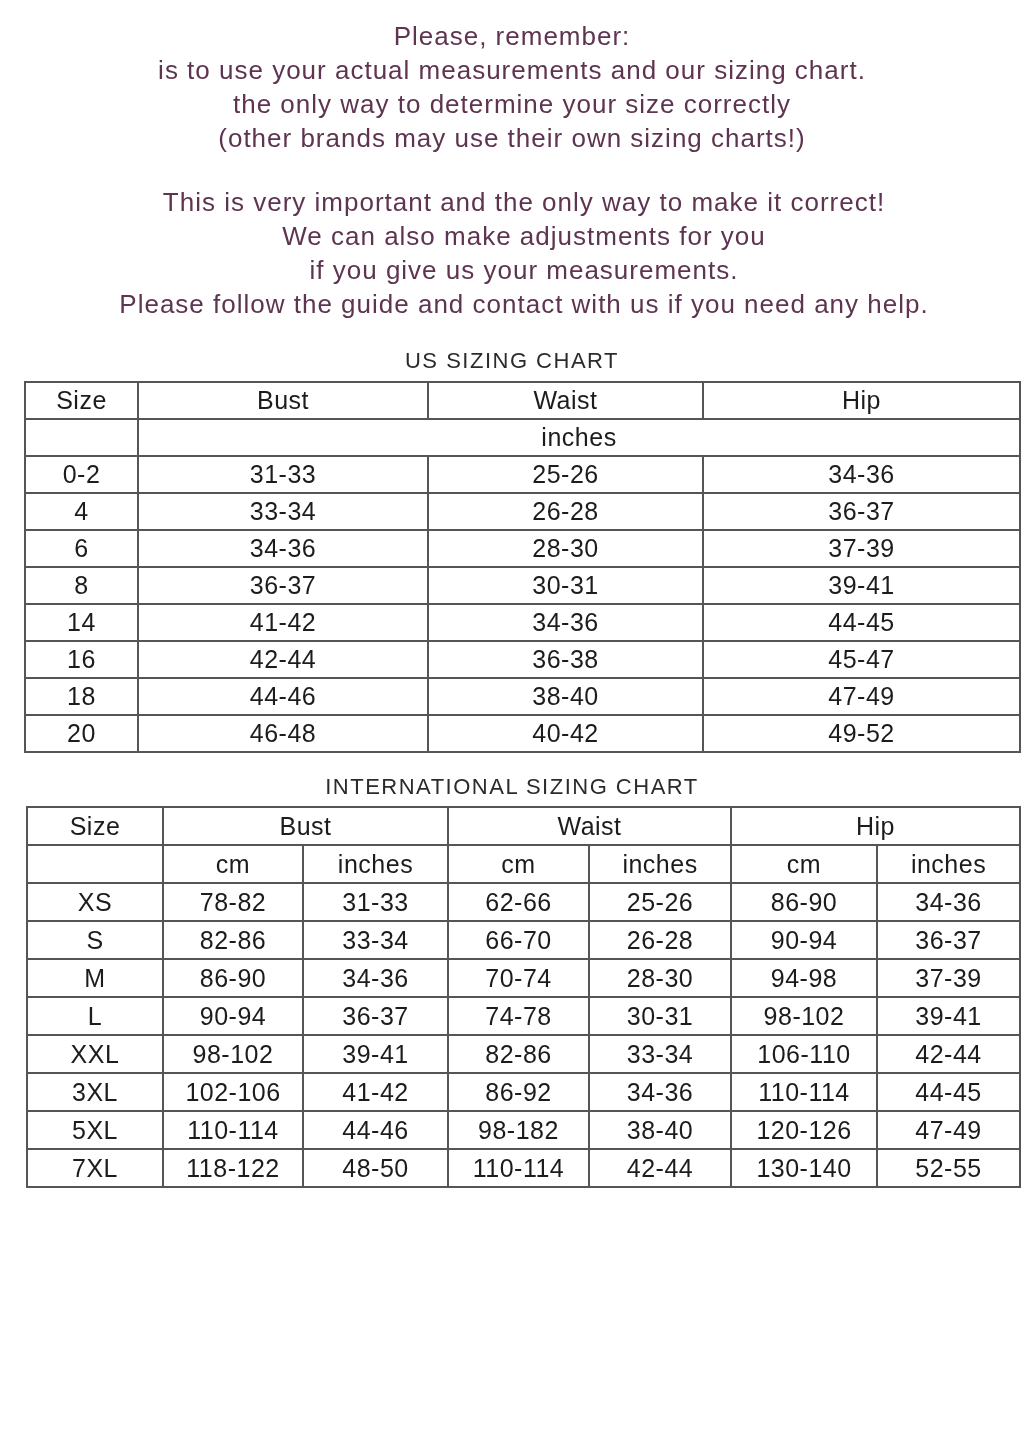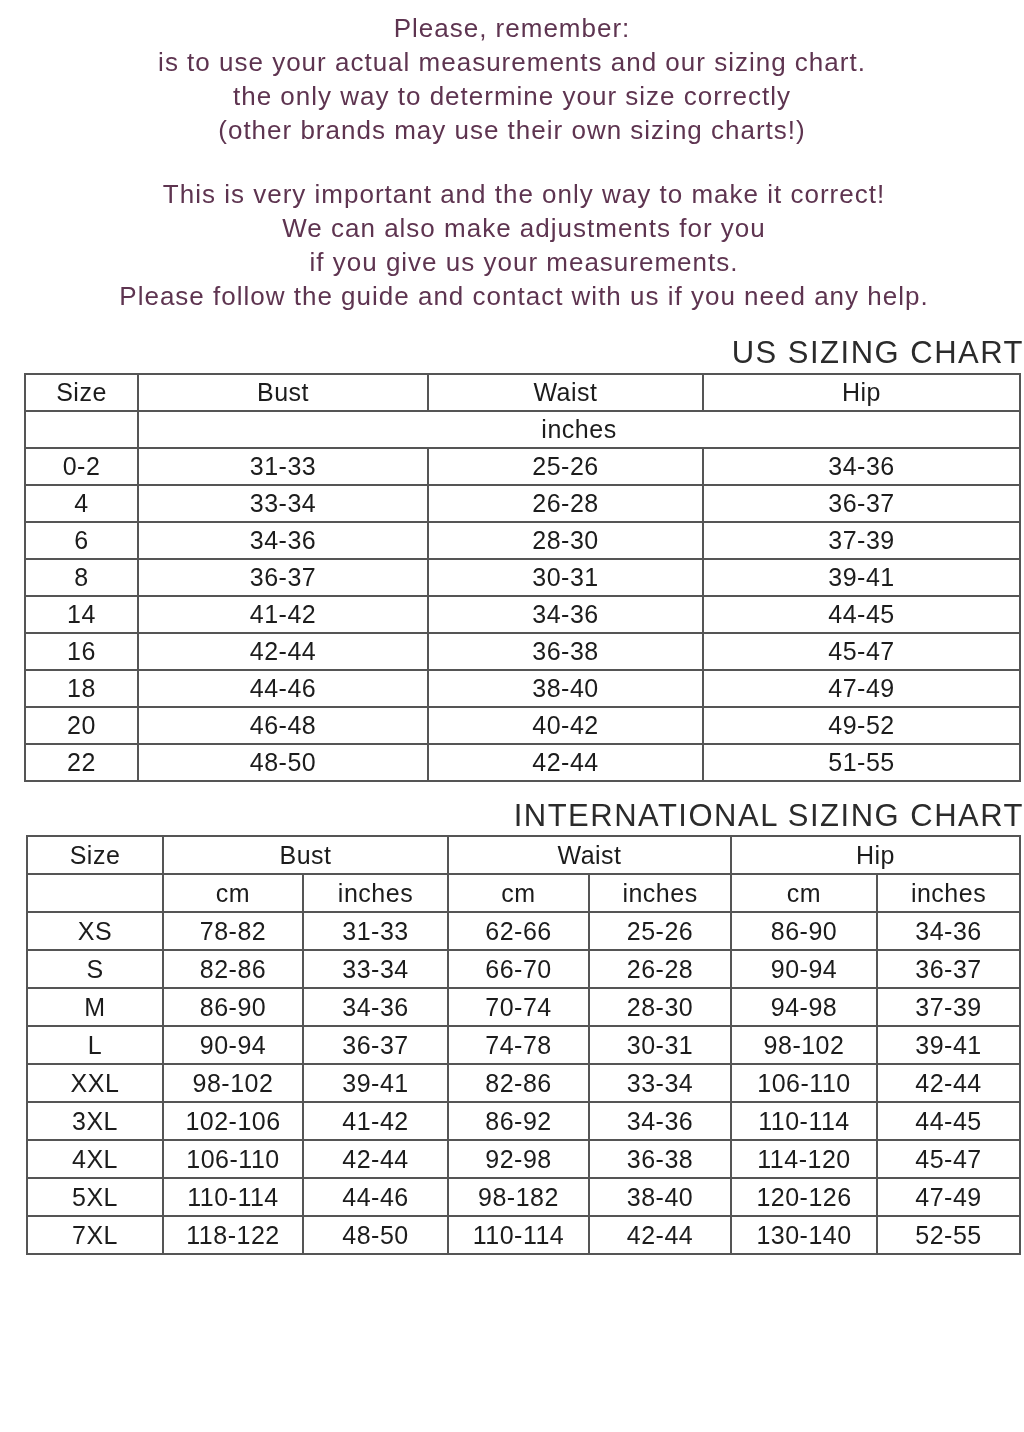--- a/index.html
+++ b/index.html
@@ -2,26 +2,26 @@
 <html><head>
 <meta charset="utf-8">
 <style>
   html, body { margin:0; padding:0; background:#ffffff; }
   .page {
     position:relative; width:1024px; height:1432px;
     background:#ffffff; overflow:hidden;
     font-family:"Liberation Sans", sans-serif;
   }
   
-  .intro { padding-top:11px; text-align:center; color:#5e3450; }
+  .intro { padding-top:19px; text-align:center; color:#5e3450; }
   .intro-line { font-size:26px; line-height:34px; letter-spacing:1px; }
   .para2 { margin-top:30px;margin-left:24px; }
   
   .section-title {
-    text-align:right; color:#2b2b2b; font-size:31px;
+    text-align:center; color:#2b2b2b; font-size:22px;
     letter-spacing:1.5px; line-height:28px;
   }
   .us-title   { margin-top:26px; }
   .intl-title { margin-top:20px; }
   
   table { border-collapse:collapse; table-layout:fixed; }
   td, th {
     border:2px solid #555555; text-align:center; vertical-align:middle;
     font-size:25px; font-weight:normal; color:#1c1c1c;
     letter-spacing:0.5px; padding:0; overflow:hidden;
@@ -112,26 +112,20 @@
         <td>44-46</td>
         <td>38-40</td>
         <td>47-49</td>
       </tr>
       <tr>
         <td>20</td>
         <td>46-48</td>
         <td>40-42</td>
         <td>49-52</td>
       </tr>
-      <tr>
-        <td>22</td>
-        <td>48-50</td>
-        <td>42-44</td>
-        <td>51-55</td>
-      </tr>
     </tbody>
   </table>
 
   <div class="section-title intl-title">INTERNATIONAL SIZING CHART</div>
 
   <table class="intl-table">
     <colgroup>
       <col style="width:136px">
         <col style="width:140px">
         <col style="width:145px">
@@ -204,29 +198,20 @@
       <tr>
         <td>3XL</td>
         <td>102-106</td>
         <td>41-42</td>
         <td>86-92</td>
         <td>34-36</td>
         <td>110-114</td>
         <td>44-45</td>
       </tr>
       <tr>
-        <td>4XL</td>
-        <td>106-110</td>
-        <td>42-44</td>
-        <td>92-98</td>
-        <td>36-38</td>
-        <td>114-120</td>
-        <td>45-47</td>
-      </tr>
-      <tr>
         <td>5XL</td>
         <td>110-114</td>
         <td>44-46</td>
         <td>98-182</td>
         <td>38-40</td>
         <td>120-126</td>
         <td>47-49</td>
       </tr>
       <tr>
         <td>7XL</td>

